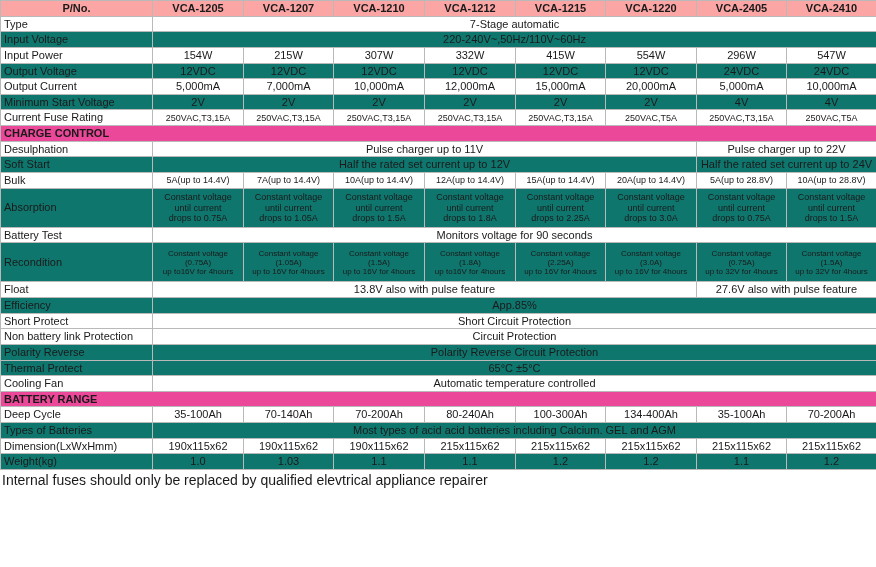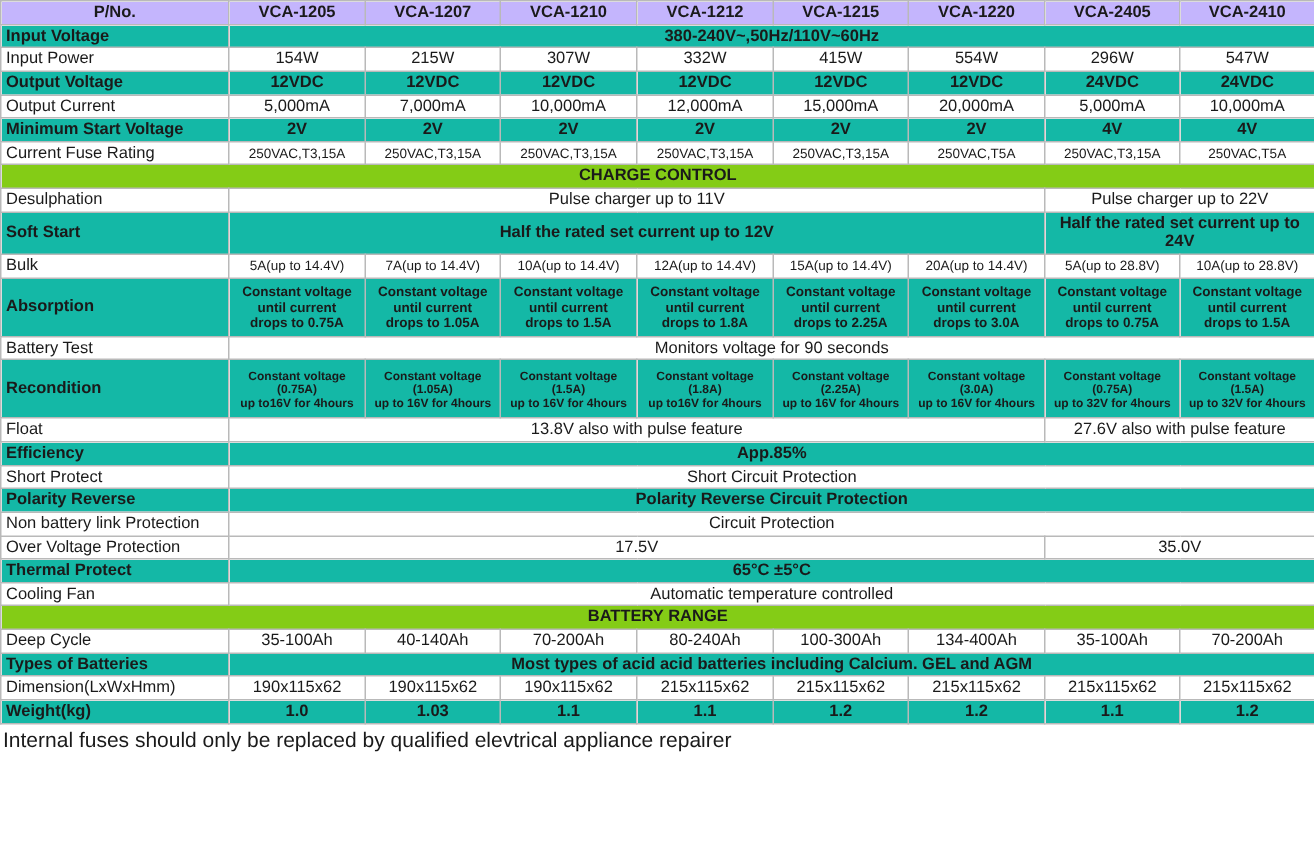--- a/index.html
+++ b/index.html
@@ -29,30 +29,30 @@
   }
   .label {
     text-align: left;
     padding-left: 4px;
     white-space: nowrap;
   }
   .ctr {
     text-align: center;
   }
   .row-white { background: #ffffff; }
-  .row-grey  { background: #14b8a6; font-weight: bold; }
+  .row-grey  { background: #0f766e; }
   .hdr {
-    background: #c4b5fd;
+    background: #fca5a5;
     font-weight: bold;
     text-align: center;
   }
   .section {
-    background: #84cc16;
+    background: #ec4899;
     font-weight: bold;
-    text-align: center;
+    text-align: left;
     padding-left: 4px;
   }
   .small {
     font-size: 9px;
   }
   .xsmall {
     font-size: 8px;
     line-height: 1.1;
   }
   .footnote {
@@ -85,22 +85,26 @@
       <td class="hdr">VCA-1210</td>
       <td class="hdr">VCA-1212</td>
       <td class="hdr">VCA-1215</td>
       <td class="hdr">VCA-1220</td>
       <td class="hdr">VCA-2405</td>
       <td class="hdr">VCA-2410</td>
     </tr>
   </tbody>
   <tbody id="rows-general">
       <tr>
+        <td class="label row-white">Type</td>
+        <td class="ctr row-white" colspan="8">7-Stage automatic</td>
+      </tr>
+      <tr>
         <td class="label row-grey">Input Voltage</td>
-        <td class="ctr row-grey" colspan="8">380-240V~,50Hz/110V~60Hz</td>
+        <td class="ctr row-grey" colspan="8">220-240V~,50Hz/110V~60Hz</td>
       </tr>
       <tr>
         <td class="label row-white">Input Power</td>
         <td class="ctr row-white">154W</td>
         <td class="ctr row-white">215W</td>
         <td class="ctr row-white">307W</td>
         <td class="ctr row-white">332W</td>
         <td class="ctr row-white">415W</td>
         <td class="ctr row-white">554W</td>
         <td class="ctr row-white">296W</td>
@@ -273,49 +277,44 @@
       </tr>
       <tr>
         <td class="label row-grey">Efficiency</td>
         <td class="ctr row-grey" colspan="8">App.85%</td>
       </tr>
       <tr>
         <td class="label row-white">Short Protect</td>
         <td class="ctr row-white" colspan="8">Short Circuit Protection</td>
       </tr>
       <tr>
+        <td class="label row-white">Non battery link Protection</td>
+        <td class="ctr row-white" colspan="8">Circuit Protection</td>
+      </tr>
+      <tr>
         <td class="label row-grey">Polarity Reverse</td>
         <td class="ctr row-grey" colspan="8">Polarity Reverse Circuit Protection</td>
       </tr>
       <tr>
-        <td class="label row-white">Non battery link Protection</td>
-        <td class="ctr row-white" colspan="8">Circuit Protection</td>
-      </tr>
-      <tr>
-        <td class="label row-white">Over Voltage Protection</td>
-        <td class="ctr row-white" colspan="6">17.5V</td>
-        <td class="ctr row-white" colspan="2">35.0V</td>
-      </tr>
-      <tr>
         <td class="label row-grey">Thermal Protect</td>
         <td class="ctr row-grey" colspan="8">65°C ±5°C</td>
       </tr>
       <tr>
         <td class="label row-white">Cooling Fan</td>
         <td class="ctr row-white" colspan="8">Automatic temperature controlled</td>
       </tr>
     </tbody>
   <tbody id="rows-range">
       <tr>
         <td class="section" colspan="9">BATTERY RANGE</td>
       </tr>
       <tr>
         <td class="label row-white">Deep Cycle</td>
         <td class="ctr row-white">35-100Ah</td>
-        <td class="ctr row-white">40-140Ah</td>
+        <td class="ctr row-white">70-140Ah</td>
         <td class="ctr row-white">70-200Ah</td>
         <td class="ctr row-white">80-240Ah</td>
         <td class="ctr row-white">100-300Ah</td>
         <td class="ctr row-white">134-400Ah</td>
         <td class="ctr row-white">35-100Ah</td>
         <td class="ctr row-white">70-200Ah</td>
       </tr>
       <tr>
         <td class="label row-grey">Types of Batteries</td>
         <td class="ctr row-grey" colspan="8">Most types of acid acid batteries including Calcium. GEL and AGM</td>

